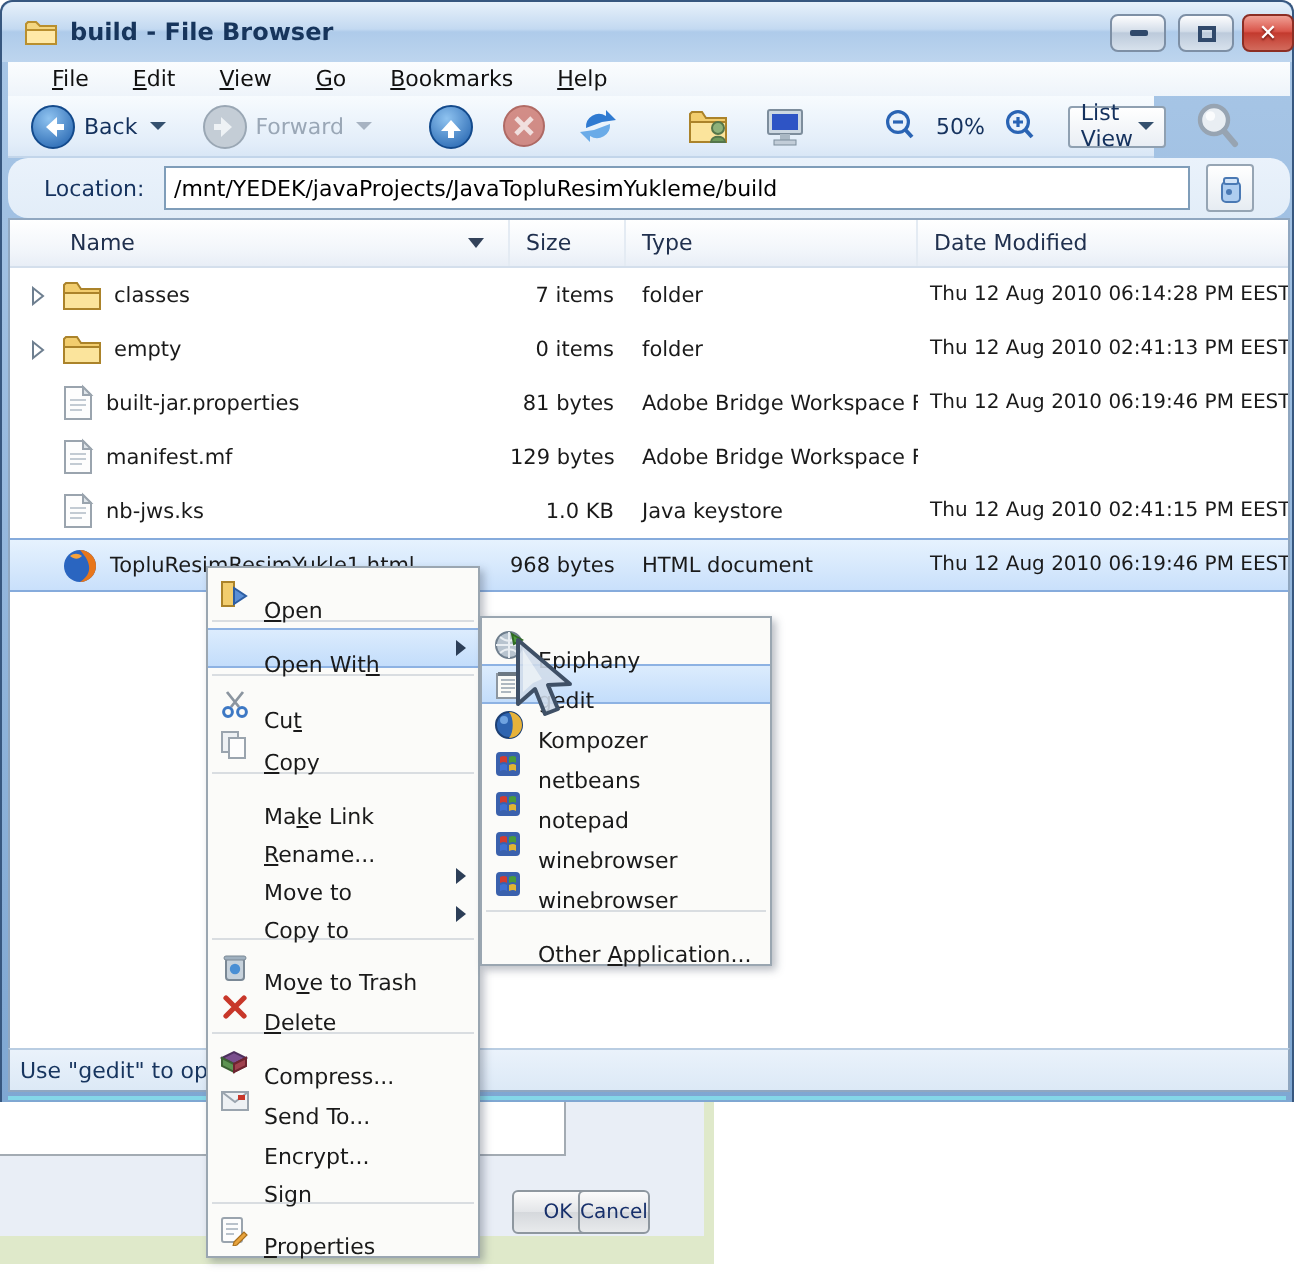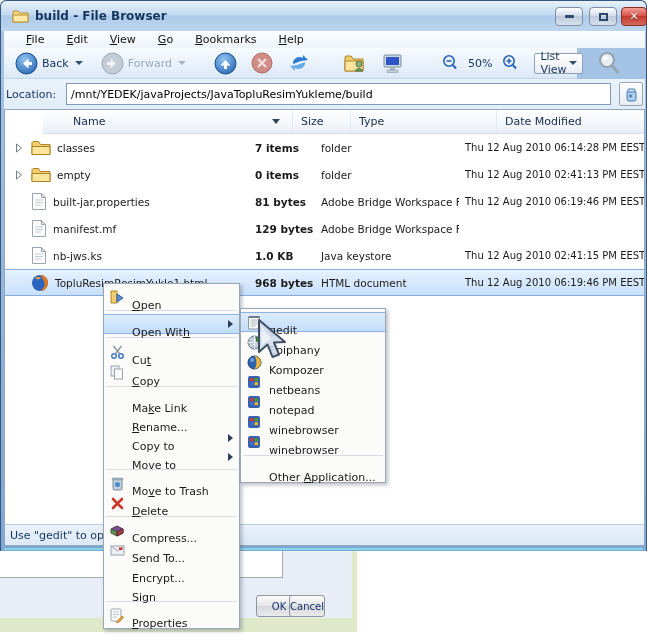--- a/index.html
+++ b/index.html
@@ -36,38 +36,38 @@
   .navbtn { display:flex; align-items:center; gap:4px; padding:2px 3px; }
   .navlabel { color:#13305c; }
   .navlabel.disabled { color:#9aa7b6; }
   .caret { width:0; height:0; border-left:4px solid transparent; border-right:4px solid transparent; border-top:4px solid #34506e; margin-left:2px; }
   .caret.disabled { border-top-color:#a7b3c2; }
   .zoomlevel { color:#15325e; margin:0 6px; }
   .viewcombo { width:92px; height:21px; border:1px solid #8fa0b1; border-radius:2px; background:linear-gradient(#fff,#e9eef4);
     display:flex; align-items:center; justify-content:space-between; padding:0 5px; margin:0 10px 0 12px; color:#15325e; }
 
   .locationbar { position:absolute; left:3px; top:78px; width:641px; height:30px;
-    background:linear-gradient(#eaf2fb,#e2edf8); display:flex; align-items:center; padding:0 2px; gap:8px; }
+    background:linear-gradient(#eaf2fb,#e2edf8); display:flex; align-items:center; padding:0 18px; gap:8px;border-radius:10px; }
   .loc-label { color:#15325e; width:52px; }
   .loc-input { flex:1; height:22px; border:1px solid #7f9db9; background:#fff; display:flex; align-items:center; padding:0 4px; color:#000; }
   .loc-btn { width:24px; height:24px; border:1px solid #96a5b4; border-radius:2px; background:linear-gradient(#fff,#e6ecf2); display:flex; align-items:center; justify-content:center; }
 
   .listpane { position:absolute; left:3px; top:108px; width:641px; height:415px; background:#fff; border:1px solid #90a7c0; border-bottom:none; }
   .lheader { display:grid; grid-template-columns:250px 58px 146px 1fr; height:24px;
-    background:linear-gradient(#ffffff,#f1f5fa 70%,#e8eef6); border-bottom:1px solid #d4dfec; color:#20304e;margin-left:38px; }
+    background:linear-gradient(#ffffff,#f1f5fa 70%,#e8eef6); border-bottom:1px solid #d4dfec; color:#20304e; }
   .hcell { display:flex; align-items:center; padding:0 8px; border-right:1px solid #e4ebf3; }
   .hcell.name { justify-content:space-between; padding-left:30px; }
   .sortcaret { width:0; height:0; border-left:4px solid transparent; border-right:4px solid transparent; border-top:5px solid #33425a; margin-right:4px; }
 
   .frow { display:grid; grid-template-columns:250px 58px 146px 1fr; height:27px; align-items:center; font-size:10.5px; white-space:nowrap; }
   .frow.selected { background:linear-gradient(#e6f2fe,#c9e0fb); border-top:1px solid #86abdc; border-bottom:1px solid #86abdc; height:27px; }
   .ncell { display:flex; align-items:center; gap:6px; padding-left:8px; overflow:hidden; }
   .expander { width:12px; display:flex; justify-content:center; }
   .expander.empty-sp { visibility:hidden; }
-  .scell { padding-right:6px;font-weight:bold; }
+  .scell { text-align:right; padding-right:6px; }
   .tcell { padding-left:8px; overflow:hidden; }
   .dcell { padding-left:6px; font-size:10px; overflow:hidden; }
 
   .statusbar { position:absolute; left:3px; top:523px; width:641px; height:22px;
     background:linear-gradient(#eaf2fb,#dce9f6); border:1px solid #90a7c0; border-top:1px solid #b9cde2;
     display:flex; align-items:center; padding:0 5px; color:#17355f; }
 
   
   .under-dialog { position:absolute; left:0; top:551px; width:357px; height:81px; background:#e9eef6; z-index:0; }
   .ud-entry { position:absolute; left:0; top:0; width:283px; height:27px; background:#fff; border-right:1px solid #a3abb3; border-bottom:1px solid #a3abb3; }
@@ -402,26 +402,26 @@
   <div class="menuitem">
     <span class="micon"></span>
     <span class="mlabel">Ma<span style="text-decoration: underline;">k</span>e Link</span>
   </div>
   <div class="menuitem">
     <span class="micon"></span>
     <span class="mlabel"><span style="text-decoration: underline;">R</span>ename...</span>
   </div>
   <div class="menuitem">
     <span class="micon"></span>
+    <span class="mlabel">Move to</span>
+    <span class="marrow"></span>
+  </div>
+  <div class="menuitem">
+    <span class="micon"></span>
     <span class="mlabel">Copy to</span>
-    <span class="marrow"></span>
-  </div>
-  <div class="menuitem">
-    <span class="micon"></span>
-    <span class="mlabel">Move to</span>
     <span class="marrow"></span>
   </div>
   <div class="msep"></div>
   <div class="menuitem" style="height:20px;">
     <span class="micon">
         <svg width="13" height="15" viewBox="0 0 13 15">
           <rect x="2" y="3" width="9" height="11" rx="1.5" fill="#c7d2dc" stroke="#7a8895"></rect>
           <rect x="1" y="2" width="11" height="2" rx="1" fill="#9fb0bf" stroke="#7a8895" stroke-width=".5"></rect>
           <circle cx="6.5" cy="8.5" r="2.6" fill="#4a8fd4"></circle>
         </svg>
@@ -473,39 +473,39 @@
           <rect x="1" y="1" width="10" height="12" rx="1" fill="#fdfdfd" stroke="#9aa4ae"></rect>
           <path d="M3 4 H9 M3 6.5 H9 M3 9 H7" stroke="#b9c2cb"></path>
           <path d="M7 13 L12 8 L13.5 9.5 L8.5 14.5 L6.5 15 Z" fill="#e8a33c" stroke="#a86f1d" stroke-width=".6"></path>
         </svg>
       </span>
     <span class="mlabel"><span style="text-decoration: underline;">P</span>roperties</span>
   </div>
 </div>
 
 <div class="menu submenu">
+  <div class="menuitem">
+    <span class="micon">
+        <svg width="15" height="15" viewBox="0 0 15 15">
+          <circle cx="7.5" cy="7.5" r="6.5" fill="#b8c4cf" stroke="#6e7e8d"></circle>
+          <path d="M7.5 1 L7.5 14 M1 7.5 L14 7.5 M3 3.5 C6 6 9 6 12 3.5 M3 11.5 C6 9 9 9 12 11.5" stroke="#e9eef2" stroke-width="1" fill="none"></path>
+          <path d="M9 2 L14 5 L10 7 Z" fill="#4f9e3f" stroke="#2e6b22"></path>
+        </svg>
+      </span>
+    <span class="mlabel">Epiphany</span>
+  </div>
   <div class="menuitem hl">
     <span class="micon">
         <svg width="14" height="15" viewBox="0 0 14 15">
           <rect x="1.5" y="2" width="11" height="12" fill="#fbfbf7" stroke="#8d97a1"></rect>
           <path d="M3.5 5 H10.5 M3.5 7 H10.5 M3.5 9 H10.5 M3.5 11 H8.5" stroke="#aeb8c0"></path>
           <path d="M2 2 L12.5 2" stroke="#6d7983" stroke-width="2"></path>
         </svg>
       </span>
     <span class="mlabel">gedit</span>
-  </div>
-  <div class="menuitem">
-    <span class="micon">
-        <svg width="15" height="15" viewBox="0 0 15 15">
-          <circle cx="7.5" cy="7.5" r="6.5" fill="#b8c4cf" stroke="#6e7e8d"></circle>
-          <path d="M7.5 1 L7.5 14 M1 7.5 L14 7.5 M3 3.5 C6 6 9 6 12 3.5 M3 11.5 C6 9 9 9 12 11.5" stroke="#e9eef2" stroke-width="1" fill="none"></path>
-          <path d="M9 2 L14 5 L10 7 Z" fill="#4f9e3f" stroke="#2e6b22"></path>
-        </svg>
-      </span>
-    <span class="mlabel">Epiphany</span>
   </div>
   <div class="menuitem">
     <span class="micon">
         <svg width="15" height="15" viewBox="0 0 15 15">
           <circle cx="7.5" cy="7.5" r="6.5" fill="#2e64b0" stroke="#1c3f73"></circle>
           <path d="M7.5 1 A6.5 6.5 0 0 1 7.5 14 C10 11 10 4 7.5 1 Z" fill="#e8b33a"></path>
           <circle cx="5" cy="5" r="2" fill="#6fa3e0"></circle>
         </svg>
       </span>
     <span class="mlabel">Kompozer</span>

